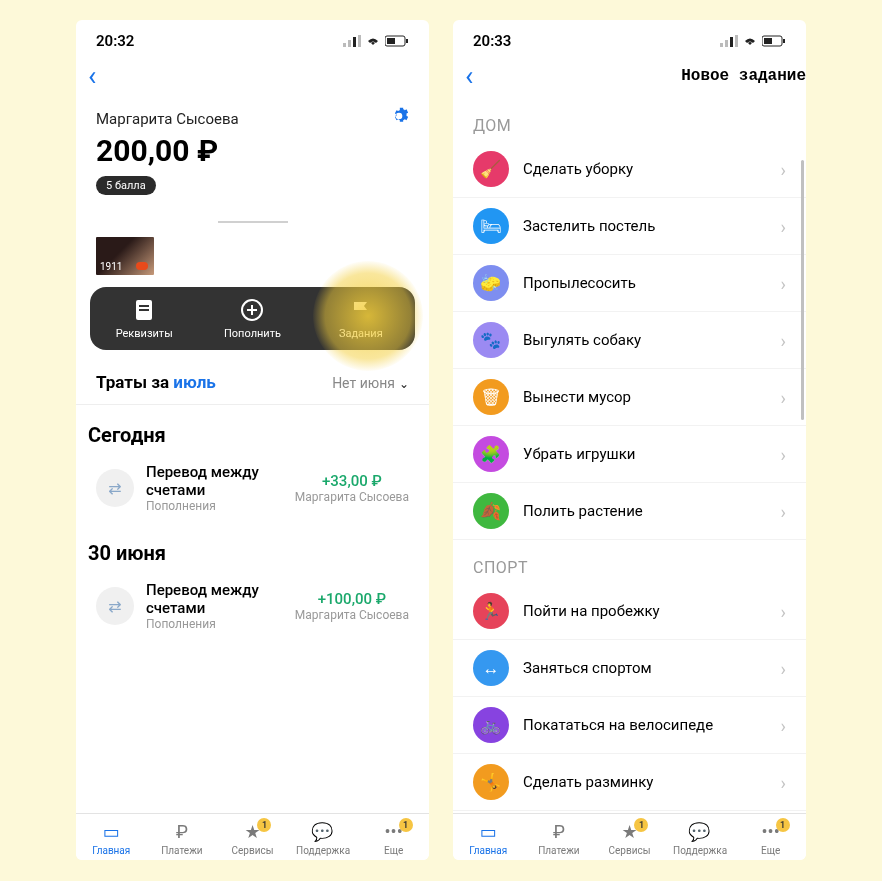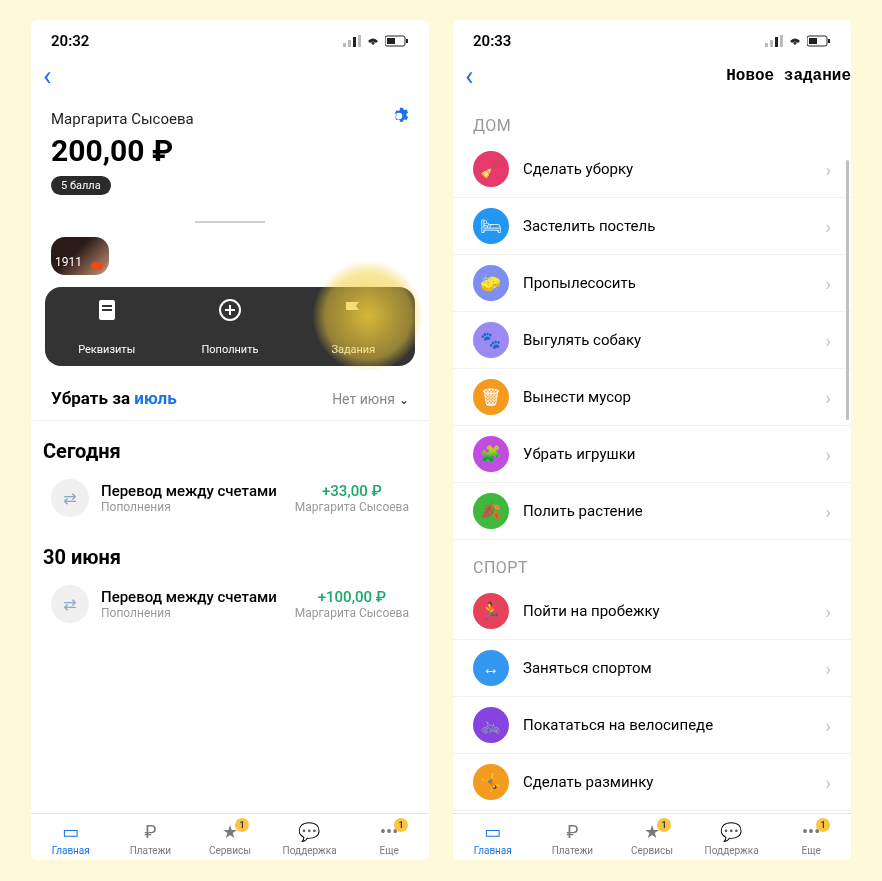--- a/index.html
+++ b/index.html
@@ -5,21 +5,21 @@
 * { box-sizing: border-box; margin: 0; padding: 0; }
 body {
   background: #fdf9d9;
   font-family: -apple-system, BlinkMacSystemFont, "Segoe UI", Roboto, sans-serif;
   display: flex;
   gap: 24px;
   padding: 20px;
   justify-content: center;
 }
 .phone {
-  width: 398px;
+  width: 353px;
   height: 840px;
   background: #fff;
   border-radius: 6px;
   display: flex;
   flex-direction: column;
   overflow: hidden;
   position: relative;
 }
 .statusbar {
   display: flex;
@@ -41,29 +41,29 @@
 .nav-title { position: absolute; left: 0; right: 0; text-align: right; font-weight: 600; font-size: 16px; font-family: Liberation Mono, monospace; }
 .content { flex: 1; overflow-y: auto; }
 .header-block { padding: 8px 20px 0; }
 .user-row { display: flex; justify-content: space-between; align-items: center; }
 .username { font-size: 15px; color: #222; }
 .gear { color: #1a73e8; font-size: 20px; }
 .balance { font-size: 30px; font-weight: 700; margin-top: 2px; }
 .badge-pill { display: inline-block; background: #2b2b2b; color: #fff; font-size: 11px; padding: 3px 10px; border-radius: 10px; margin-top: 8px; }
 .tab-divider { margin: 26px auto 14px; width: 70px; height: 2px; background: #d0d0d0; }
 .card-img {
-  width: 58px; height: 38px; border-radius: 14px; background: linear-gradient(135deg,#2a1a18 40%,#c79a7a 100%);
-  margin-left: 20px; position: relative; color:#fff; font-size:12px; padding: 18px 0 0 4px;
+  width: 58px; height: 38px; border-radius: 1px; background: linear-gradient(135deg,#2a1a18 40%,#c79a7a 100%);
+  margin-left: 20px; position: relative; color:#fff; font-size:10px; padding: 24px 0 0 4px;
 }
 .card-img::after { content:''; position:absolute; right:6px; bottom:5px; width:12px;height:8px;border-radius:4px;background:#e84a1a; }
 .actionbar {
   margin: 12px 14px 0; background: #333; border-radius: 16px; display: flex; justify-content: space-around;
   padding: 12px 0 10px; position: relative;
 }
-.action-item { color:#fff; text-align:center; font-size:11px; display:flex;flex-direction:column;align-items:center;gap:22px; width:33%; }
+.action-item { color:#fff; text-align:center; font-size:11px; display:flex;flex-direction:column;align-items:center;gap:6px; width:33%; }
 .action-icon { width:22px;height:22px;display:flex;align-items:center;justify-content:center; }
 .highlight-circle {
   position:absolute; right: -8px; top:-26px; width:110px;height:110px;border-radius:50%;
   background: radial-gradient(circle, rgba(243,206,58,0.85) 0%, rgba(243,206,58,0.5) 55%, rgba(243,206,58,0) 72%);
   pointer-events:none;
 }
 .spending-row { display:flex; justify-content:space-between; align-items:center; padding: 22px 20px 12px; border-bottom:1px solid #eee; }
 .spending-label { font-weight:700; font-size:17px; }
 .spending-month { color:#1a73e8; }
 .spending-value { color:#888; font-size:14px; }
@@ -157,21 +157,21 @@
       <div class="action-item">
         <span class="action-icon">
             <svg width="20" height="22" viewBox="0 0 20 22">
               <path d="M3 2v18M3 3h13l-3 4 3 4H3" fill="#fff"></path>
             </svg>
           </span>
         <span>Задания</span>
       </div>
     </div>
     <div class="spending-row">
-      <span class="spending-label"><span>Убрать за </span><span class="spending-month">июль</span></span>
+      <span class="spending-label"><span>Траты за </span><span class="spending-month">июль</span></span>
       <span><span class="spending-value">Нет июня</span><span class="caret-down">⌄</span></span>
     </div>
     <div class="section-date">Сегодня</div>
     <div class="tx-row">
       <div class="tx-icon">⇄</div>
       <div class="tx-main">
         <div class="tx-title">Перевод между счетами</div>
         <div class="tx-sub">Пополнения</div>
       </div>
       <div class="tx-right">

